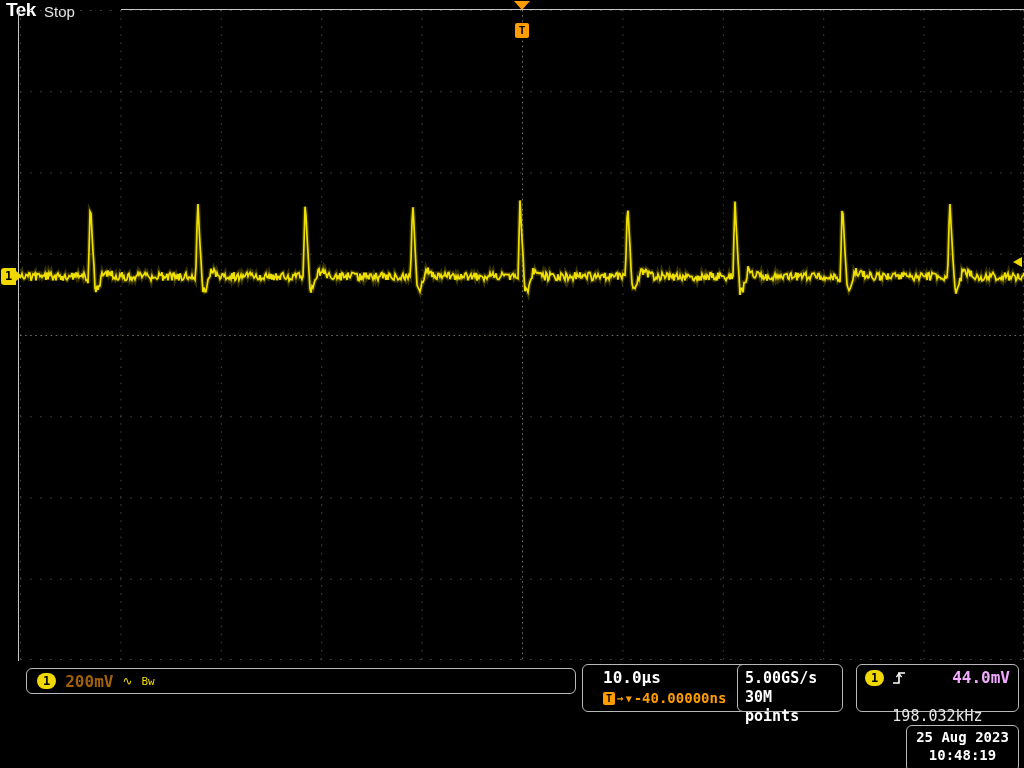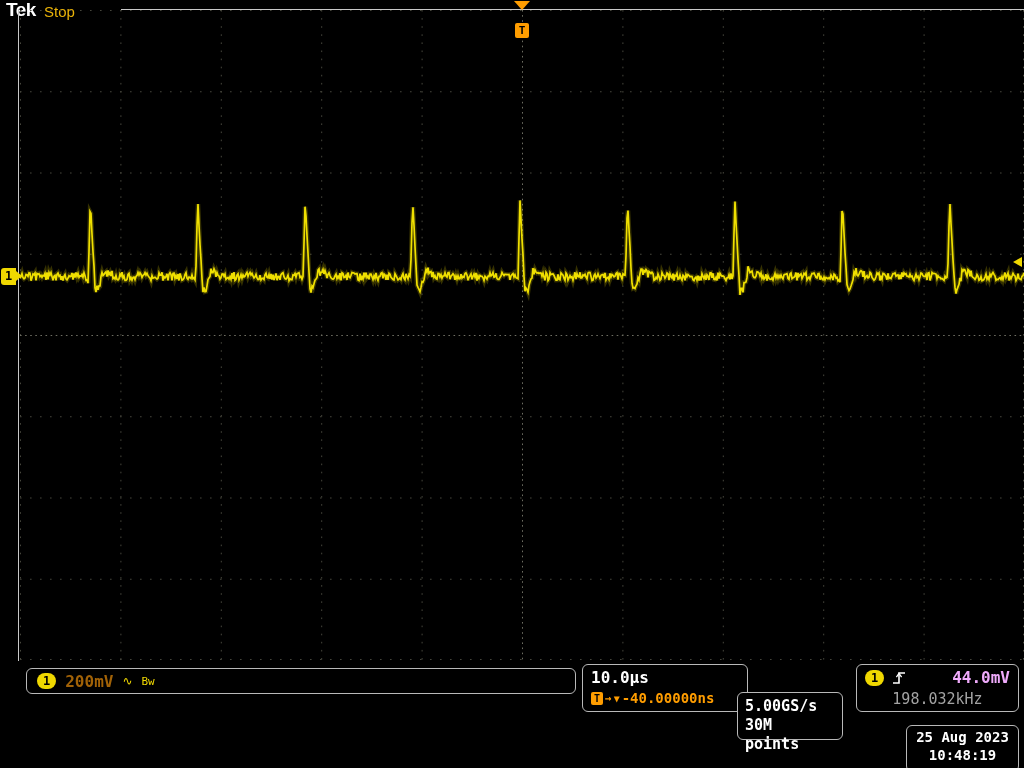--- a/index.html
+++ b/index.html
@@ -1,20 +1,20 @@
 <!DOCTYPE html>
 <html><head>
 <meta charset="utf-8">
 <style>
   html,body{margin:0;padding:0;background:#000;}
   body{width:1024px;height:768px;overflow:hidden;font-family:"DejaVu Sans Mono",monospace;}
   .scope{position:relative;width:1024px;height:768px;background:#000;border-radius:24px;}
 
   .brand{position:absolute;left:6px;top:-1px;color:#fff;font:900 19px "Liberation Sans",sans-serif;letter-spacing:-0.5px;}
-  .status{position:absolute;left:44px;top:3px;color:#eab308;font:15px "Liberation Sans",sans-serif;}
+  .status{position:absolute;left:44px;top:3px;color:#e5e5e5;font:15px "Liberation Sans",sans-serif;}
   .top-border{position:absolute;left:121px;top:9px;width:903px;height:1px;background:#c8c8c8;}
   .left-border{position:absolute;left:18px;top:9px;width:1px;height:652px;background:#c8c8c8;}
 
   #scope-svg{position:absolute;left:20px;top:10px;}
 
   .trig-triangle{position:absolute;left:514px;top:1px;width:0;height:0;
     border-left:8px solid transparent;border-right:8px solid transparent;border-top:9px solid #ff9d00;}
   .trig-flag{position:absolute;left:515px;top:23px;width:14px;height:15px;background:#ff9d00;color:#000;
     font:bold 11px/15px "DejaVu Sans Mono",monospace;text-align:center;border-radius:2px;}
 
@@ -28,33 +28,33 @@
 
   .rbox{position:absolute;border:1px solid #b9b9b9;border-radius:6px;background:#000;box-sizing:border-box;color:#fff;}
   .badge{display:inline-block;background:#f0d800;color:#000;font:bold 12px/16px "DejaVu Sans Mono",monospace;
     padding:0 6px;border-radius:8px;height:16px;}
 
   .box-ch1{left:26px;top:668px;width:550px;height:26px;display:flex;align-items:center;gap:9px;padding:0 10px;}
   .ch1-scale{color:#a16207;font:bold 16px "DejaVu Sans Mono",monospace;}
   .ch1-glyphs{color:#f0d800;font:12px "DejaVu Sans Mono",monospace;}
   .bw{font-size:11px;vertical-align:2px;}
 
-  .box-horiz{left:582px;top:664px;width:166px;height:48px;padding:3px 8px;}
+  .box-horiz{left:582px;top:664px;width:166px;height:48px;padding:3px 20px;}
   .horiz-scale{font:bold 16px "DejaVu Sans Mono",monospace;color:#fff;}
   .horiz-trig{display:flex;align-items:center;gap:2px;margin-top:3px;color:#ff9d00;font:bold 14px "DejaVu Sans Mono",monospace;}
   .tbox{display:inline-block;width:12px;height:13px;background:#ff9d00;color:#000;
     font:bold 10px/13px "DejaVu Sans Mono",monospace;text-align:center;border-radius:2px;}
   .tarrow{font-size:11px;} .ttri{font-size:10px;}
 
-  .box-acq{left:737px;top:664px;width:106px;height:48px;padding:4px 7px;font:bold 15px/19px "DejaVu Sans Mono",monospace;margin-top:28px;}
+  .box-acq{left:737px;top:664px;width:106px;height:48px;padding:4px 7px;font:bold 15px/19px "DejaVu Sans Mono",monospace;}
 
   .box-trig{left:856px;top:664px;width:163px;height:48px;padding:3px 8px;}
   .trig-line1{display:flex;align-items:center;gap:8px;}
   .trig-level{margin-left:auto;font:bold 16px "DejaVu Sans Mono",monospace;color:#f0abfc;}
-  .trig-freq{text-align:center;margin-top:3px;font:15px "DejaVu Sans Mono",monospace;color:#a3a3a3;}
+  .trig-freq{text-align:center;margin-top:20px;font:15px "DejaVu Sans Mono",monospace;color:#e5e5e5;}
   .slope-icon{display:inline-block;}
 
   .box-datetime{left:906px;top:725px;width:113px;height:47px;padding:2px 6px;text-align:center;
     font:bold 14px/18px "DejaVu Sans Mono",monospace;}
 </style>
 </head>
 <body>
 
 <div class="scope">
 

